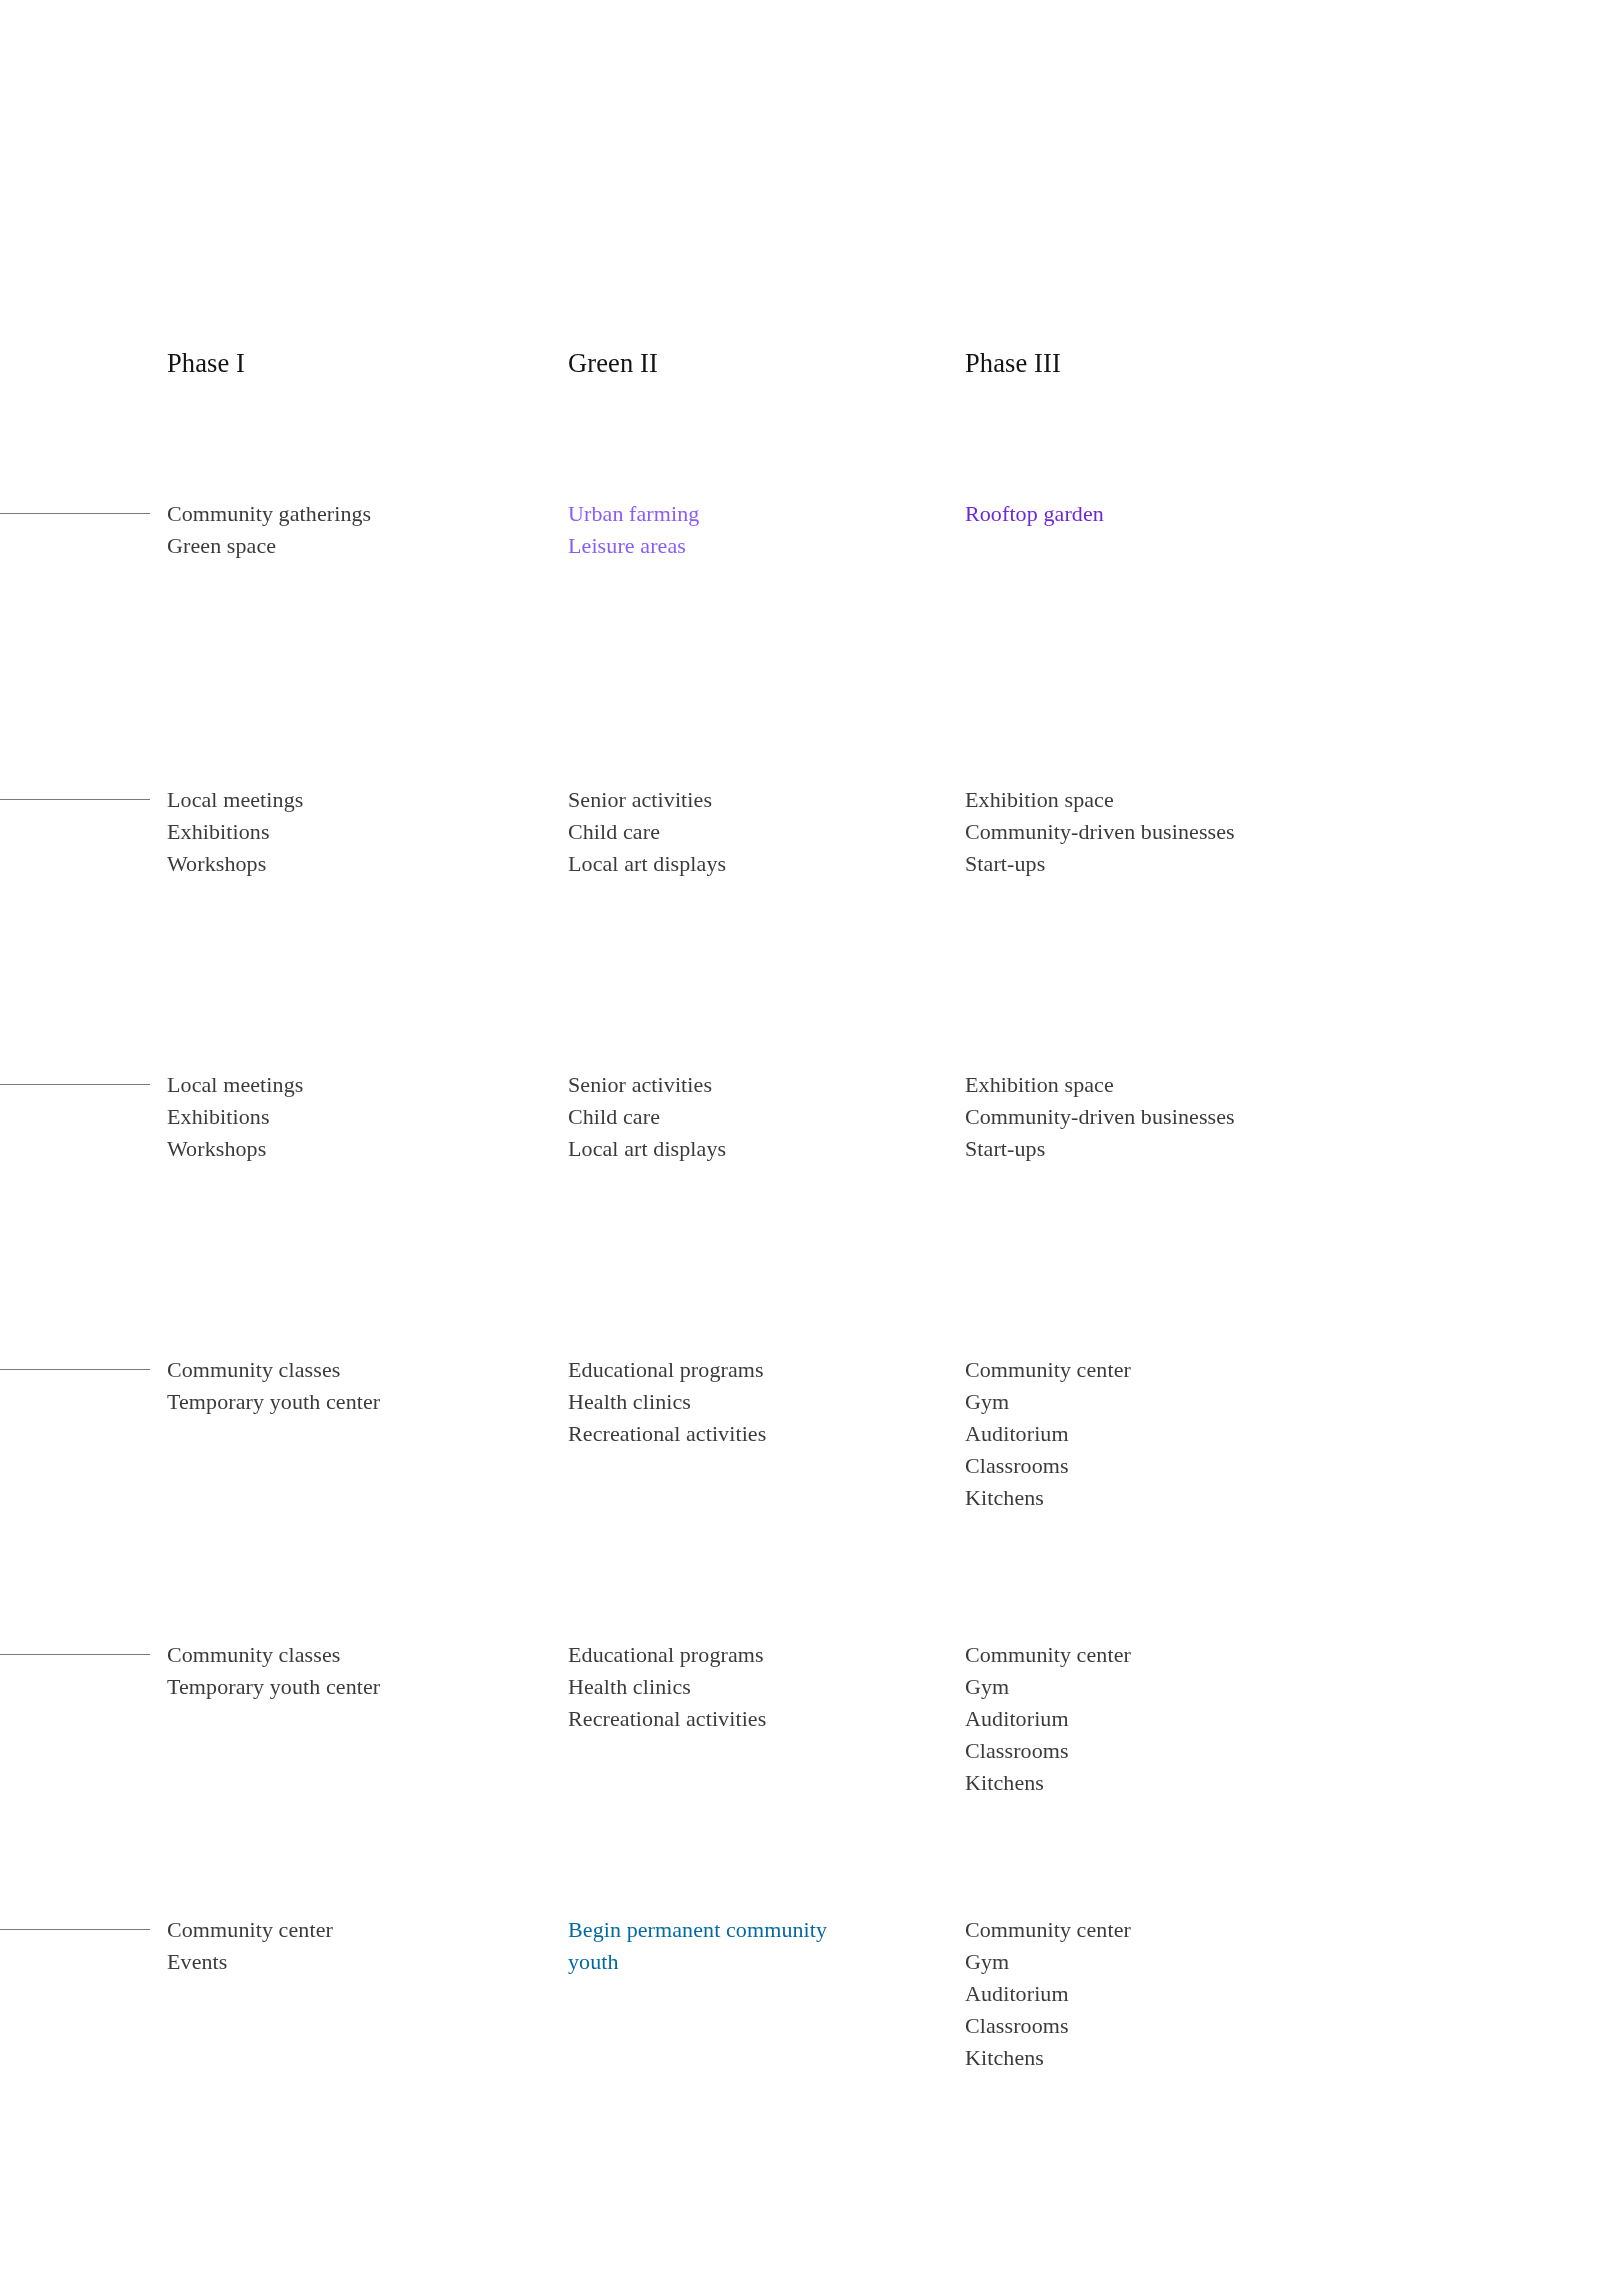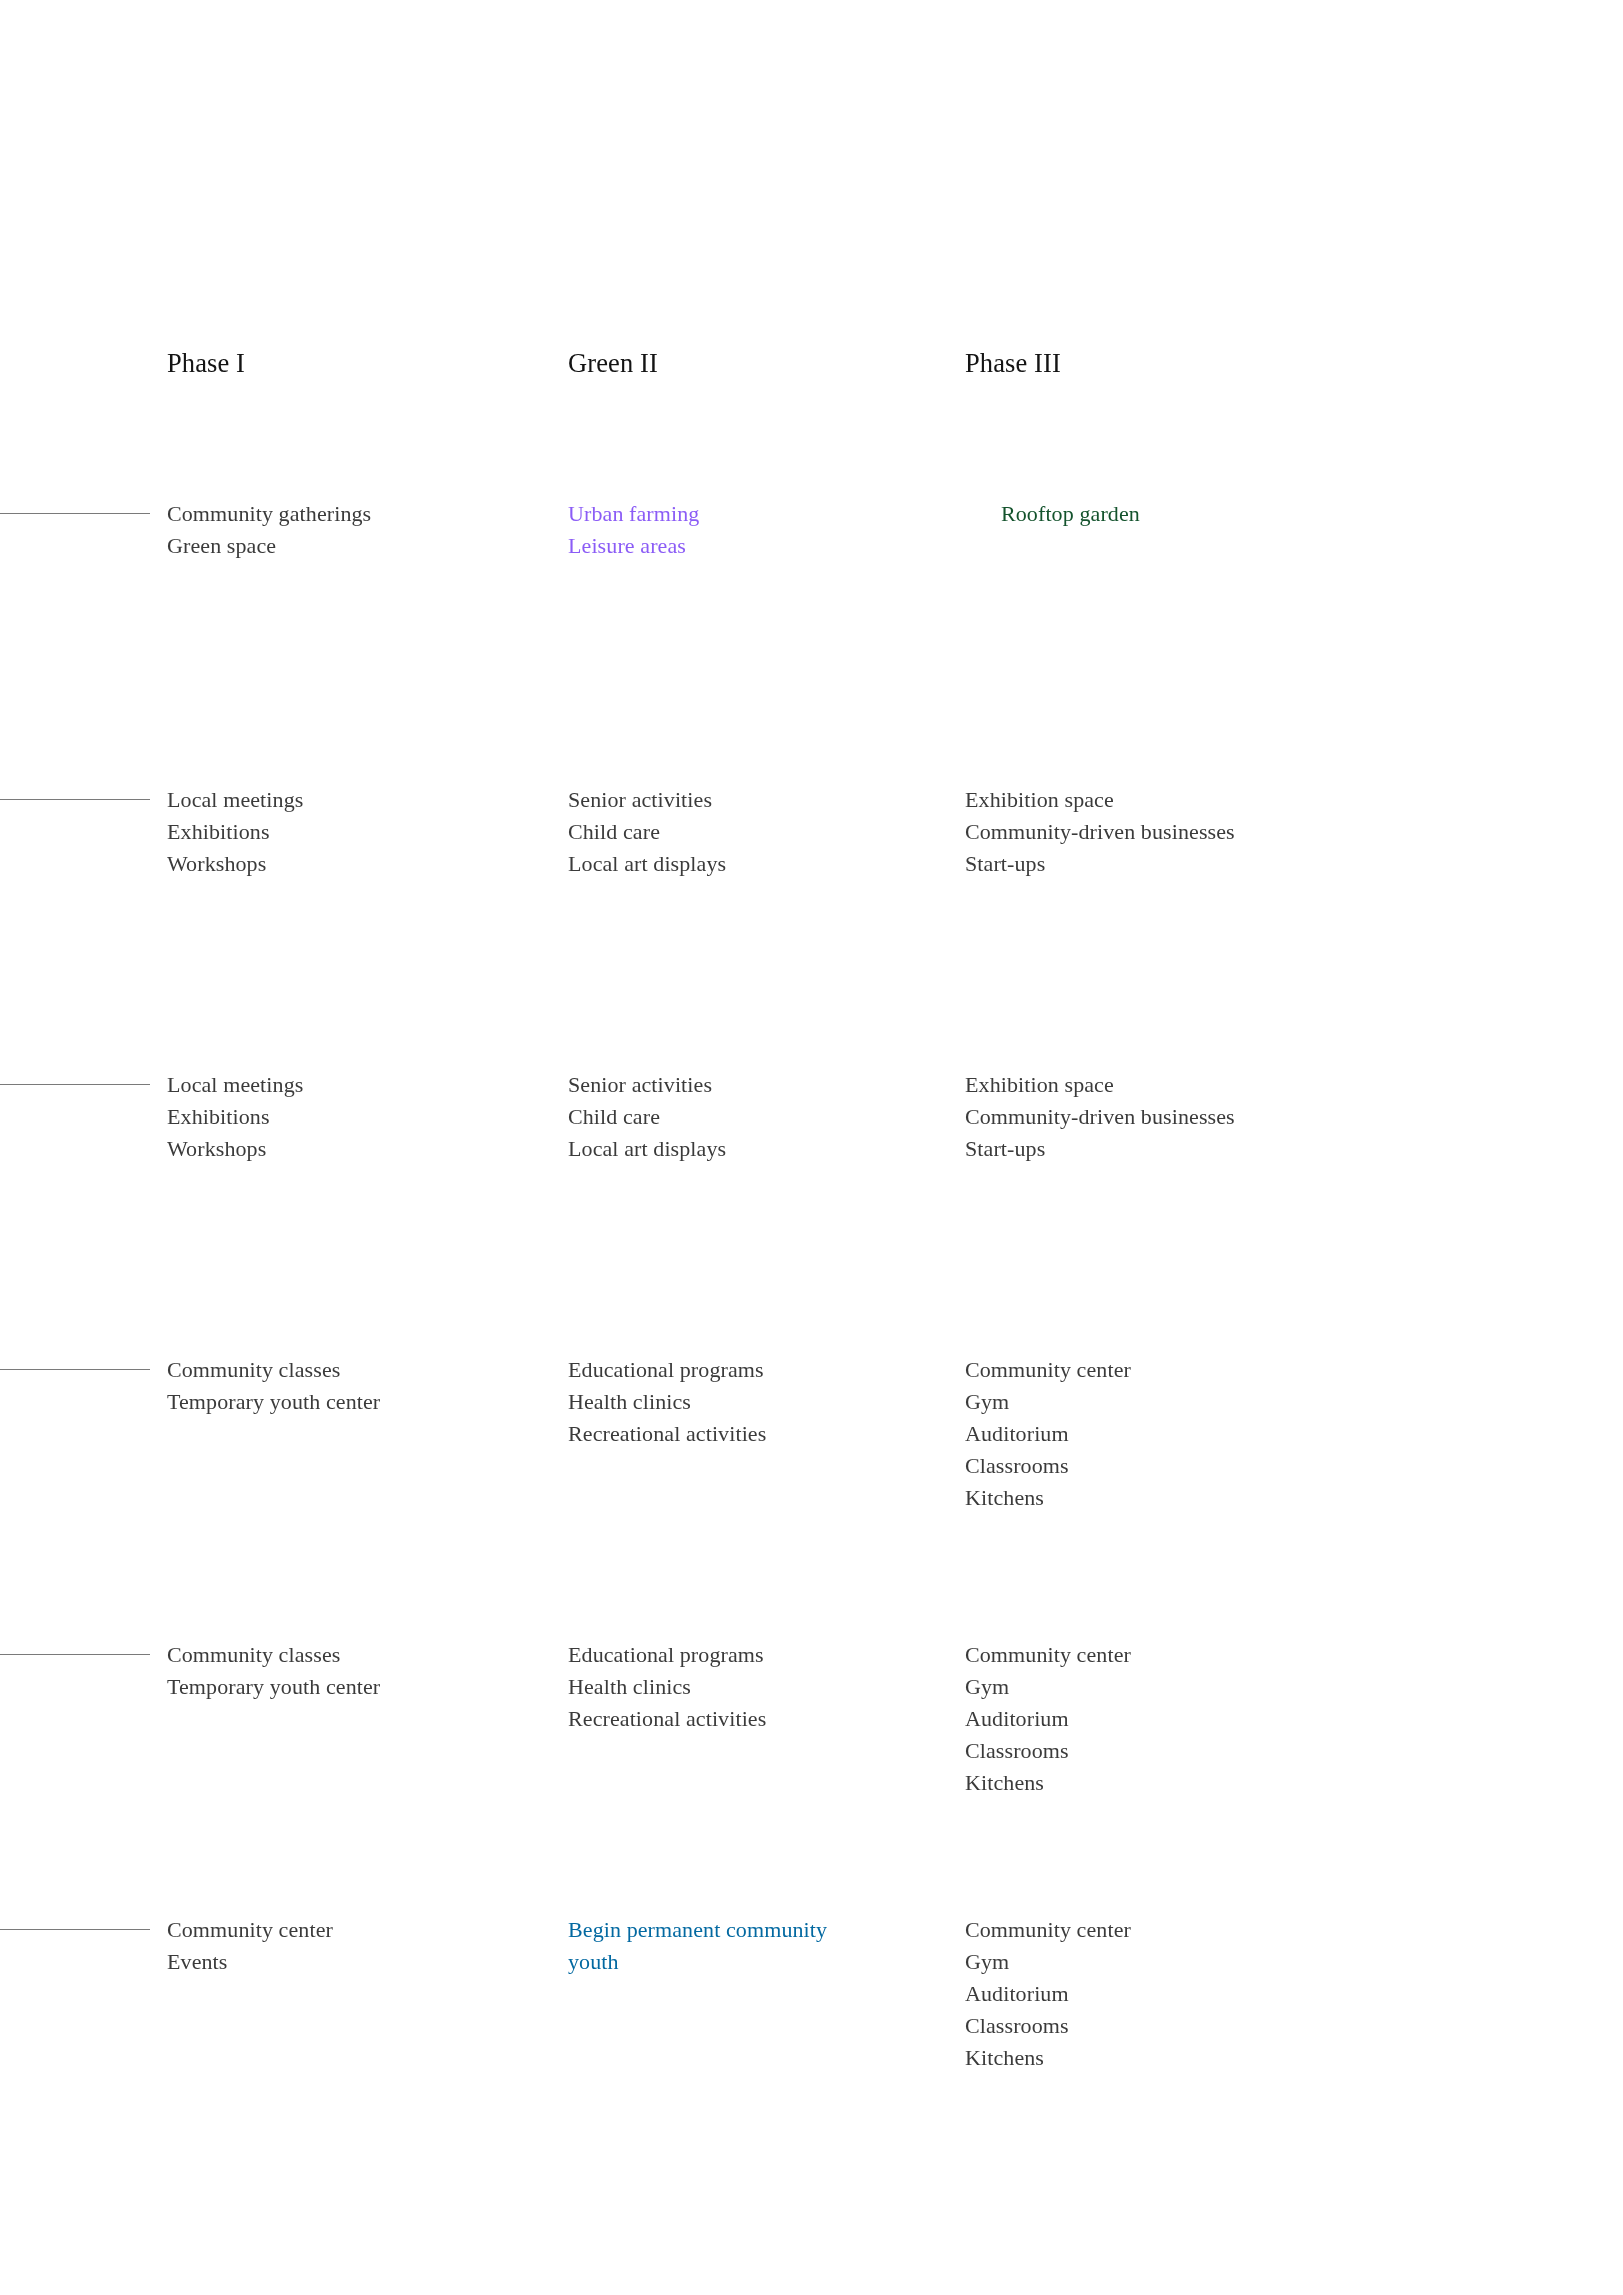--- a/index.html
+++ b/index.html
@@ -98,21 +98,21 @@
     <div class="phase-header col-0">Phase I</div>
     <div class="phase-header col-1">Green II</div>
     <div class="phase-header col-2">Phase III</div>
   </div>
 
   <div class="rows" id="rows-container">
       <div class="row" style="top: 498px;">
         <div class="row-rule" style="background: rgb(122, 122, 122);"></div>
         <div class="cell col-0" style="color: rgb(59, 59, 59);"><span class="item">Community gatherings</span><span class="item">Green space</span></div>
         <div class="cell col-1" style="color: #8b5cf6;"><span class="item">Urban farming</span><span class="item">Leisure areas</span></div>
-        <div class="cell col-2" style="color: #14532d; margin-left: 36px;"><span class="item">Rooftop garden</span></div>
+        <div class="cell col-2" style="color: #6d28d9;"><span class="item">Rooftop garden</span></div>
       </div>
       <div class="row" style="top: 784px;">
         <div class="row-rule" style="background: rgb(122, 122, 122);"></div>
         <div class="cell col-0" style="color: rgb(59, 59, 59);"><span class="item">Local meetings</span><span class="item">Exhibitions</span><span class="item">Workshops</span></div>
         <div class="cell col-1" style="color: rgb(59, 59, 59);"><span class="item">Senior activities</span><span class="item">Child care</span><span class="item">Local art displays</span></div>
         <div class="cell col-2" style="color: rgb(59, 59, 59);"><span class="item">Exhibition space</span><span class="item">Community-driven businesses</span><span class="item">Start-ups</span></div>
       </div>
       <div class="row" style="top: 1069px;">
         <div class="row-rule" style="background: rgb(122, 122, 122);"></div>
         <div class="cell col-0" style="color: rgb(59, 59, 59);"><span class="item">Local meetings</span><span class="item">Exhibitions</span><span class="item">Workshops</span></div>

